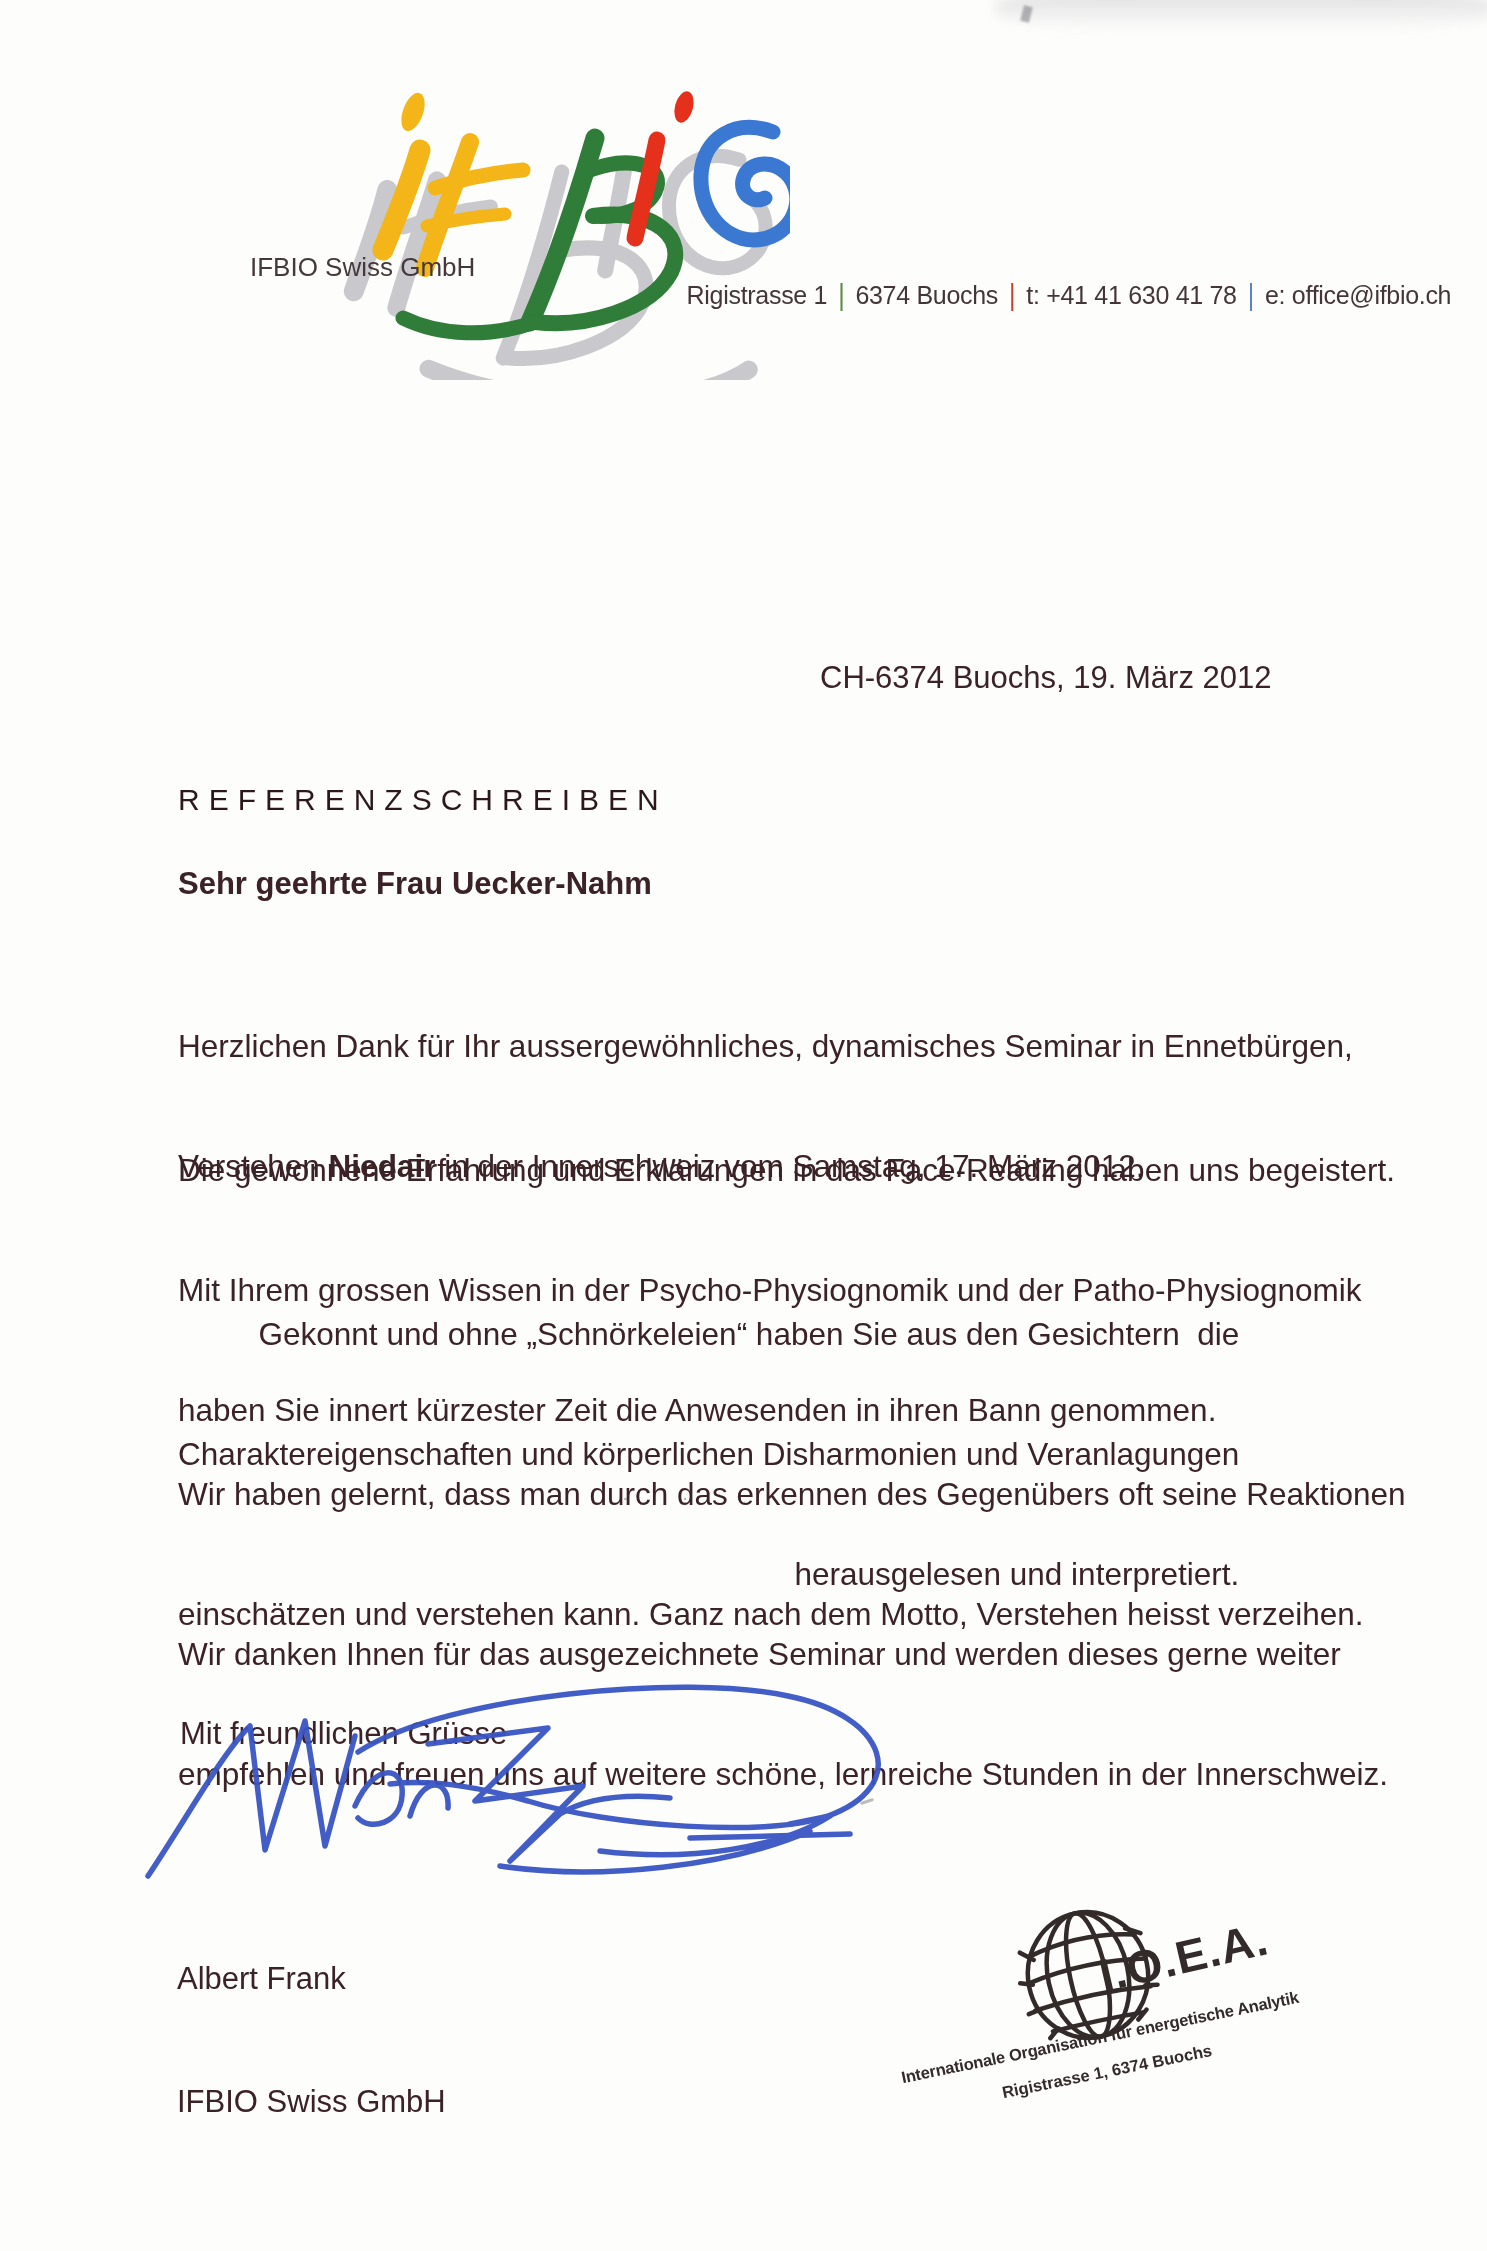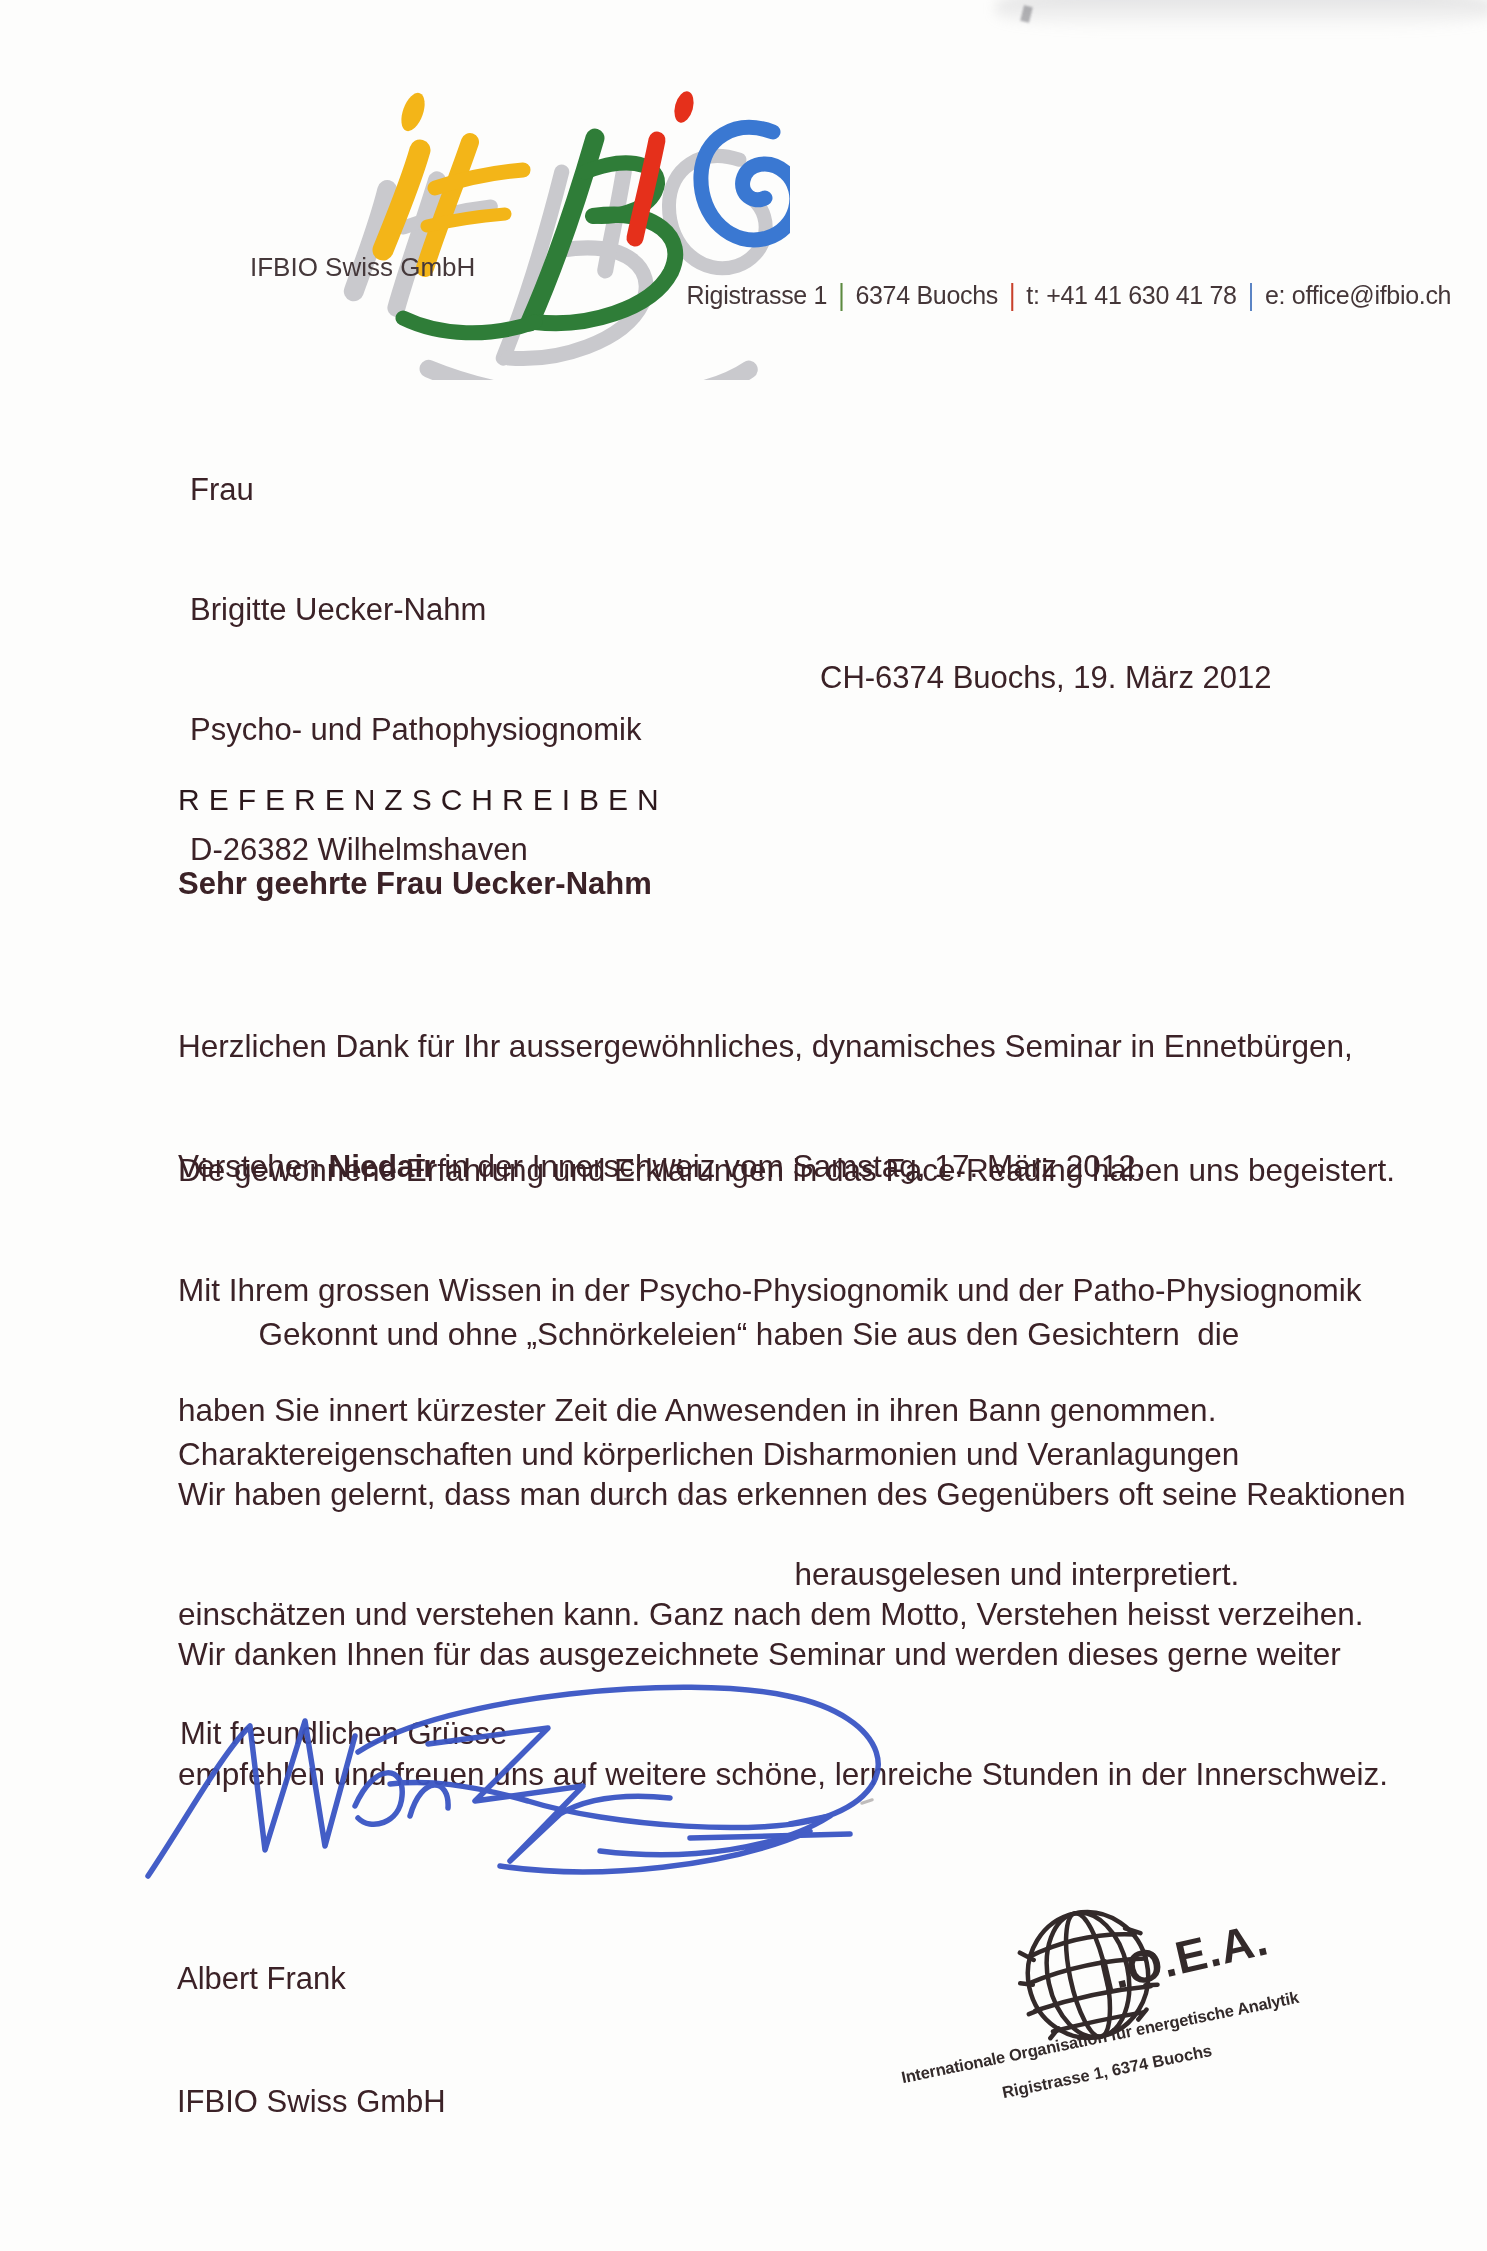--- a/index.html
+++ b/index.html
@@ -91,26 +91,20 @@
       <path d="M 488,52 C 450,38 418,58 416,95 C 414,138 448,168 482,158 C 512,149 522,112 500,92 C 485,79 462,82 458,100 C 455,114 468,124 480,118" stroke-width="15"></path>
     </g>
   </svg>
 
   <div class="company-label">IFBIO Swiss GmbH</div>
 
   <div class="contact-line">
     <span>Rigistrasse 1</span><span class="sep sep-green">|</span><span>6374 Buochs</span><span class="sep sep-red">|</span><span>t: +41 41 630 41 78</span><span class="sep sep-blue">|</span><span>e: office@ifbio.ch</span>
   </div>
 
-  <div class="recipient">
-    <div>Frau</div>
-    <div>Brigitte Uecker-Nahm</div>
-    <div>Psycho- und Pathophysiognomik</div>
-    <div>D-26382 Wilhelmshaven</div>
-  </div>
 
   <div class="dateline">CH-6374 Buochs, 19. März 2012</div>
 
   <div class="title">REFERENZSCHREIBEN</div>
   <div class="salutation">Sehr geehrte Frau Uecker-Nahm</div>
 
   <div class="para p1">
     <div>Herzlichen Dank für Ihr aussergewöhnliches, dynamisches Seminar in Ennetbürgen,</div>
     <div><span>Verstehen </span><span class="b">Niedair</span><span> in der Innerschweiz vom Samstag, 17. März 2012.</span></div>
   </div>

